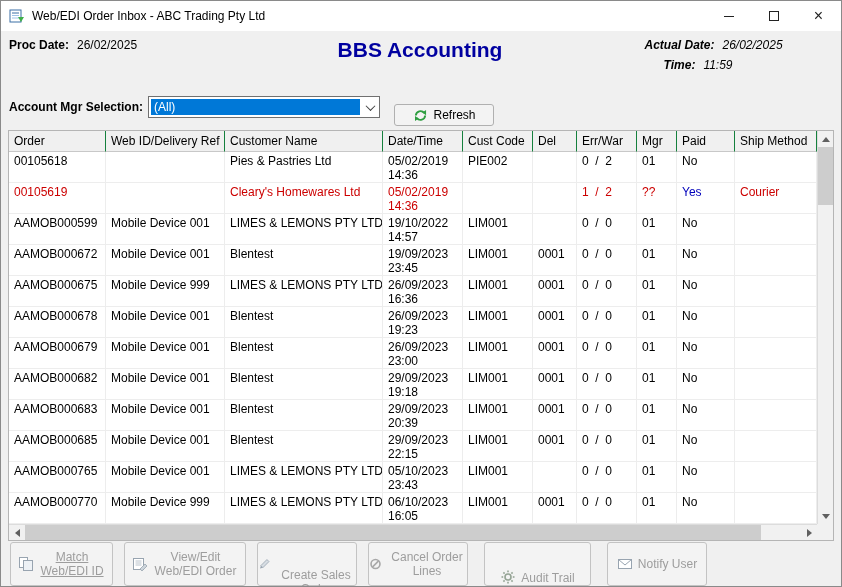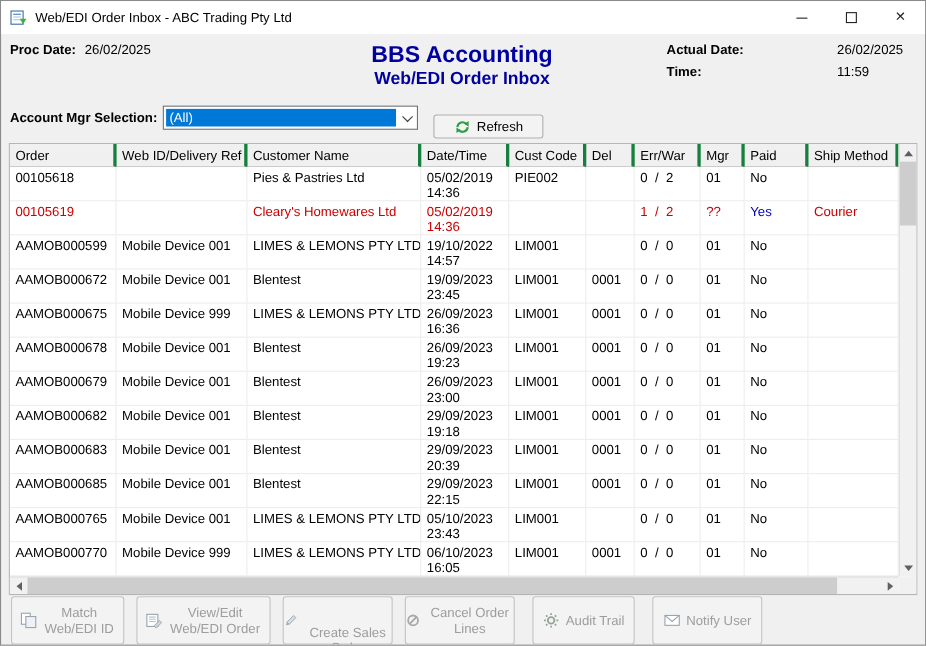--- a/index.html
+++ b/index.html
@@ -17,21 +17,21 @@
   .glyph-min { width:10px; height:1px; background:#222; }
   .glyph-max { width:10px; height:10px; border:1px solid #222; }
   .glyph-close { font-size:16px; line-height:16px; color:#222; }
 
   
   .header { flex:0 0 57px; display:flex; padding:7px 10px 0 8px; }
   .hdr-left { width:225px; }
   .hdr-right { width:225px; }
   .hdr-row { display:flex; margin-bottom:6px; align-items:baseline; }
   .hdr-left .lbl { font-weight:bold; width:68px; }
-  .hdr-right .hdr-row { justify-content:space-between; }
+  .hdr-right .hdr-row { justify-content:center;font-style:italic; }
   .hdr-right .lbl { font-weight:bold; text-align:right; }
   .hdr-right .val { width:70px; margin-left:8px; }
   .hdr-center { flex:1; text-align:center; }
   .app-title { color:var(--accent-navy,#0000A0); font-size:21px; font-weight:bold; line-height:24px; }
   .app-subtitle { color:var(--accent-navy,#0000A0); font-size:16px; font-weight:bold; line-height:20px; }
 
   
   .toolbar { flex:0 0 29px; display:flex; align-items:center; padding:0 8px 4px 8px; }
   .toolbar .lbl { font-weight:bold; margin-right:5px; }
   .combo { position:relative; width:232px; height:22px; background:#fff; border:1px solid #707070;padding-left:39px; }
@@ -42,21 +42,21 @@
           transform:rotate(45deg) translate(-1px,-1px); }
   .refresh-btn { margin-left:14px; height:22px; width:100px; display:flex; align-items:center; justify-content:center; gap:6px;
                  background:#f3f3f3; border:1px solid #b0b0b0; border-radius:3px; font-size:12px;
                  font-family:"Liberation Sans",sans-serif;margin-top:16px; }
 
   
   .grid { margin:0 7px; flex:0 0 409px; display:grid; grid-template-columns:1fr 16px; grid-template-rows:1fr 16px;
           border:1px solid #b5b5b5; background:#fff; }
   .grid-main { grid-row:1; grid-column:1; display:flex; flex-direction:column; overflow:hidden; }
   .grid-header { display:flex; flex:0 0 21px; background:#f0f0f0; }
-  .hcell { border-right:3px solid #15803d; border-bottom:1px solid #c8c8c8; padding:3px 0 0 5px;
+  .hcell { border-right:1px solid #15803d; border-bottom:1px solid #c8c8c8; padding:3px 0 0 5px;
            overflow:hidden; white-space:pre; }
   .grid-body { flex:1; overflow:hidden; background:#fff; }
   .grid-row { display:flex; height:31px; }
   .cell { padding:2px 0 0 5px; line-height:14px; border-right:1px solid #ededed; border-bottom:1px solid #ededed;
           overflow:hidden; white-space:pre; }
   .c0{width:97px} .c1{width:119px} .c2{width:158px} .c3{width:80px} .c4{width:70px}
   .c5{width:44px} .c6{width:60px} .c7{width:40px} .c8{width:58px} .c9{flex:1}
   .red-row .cell { color:var(--alert-red,#CC0000); }
   .red-row .paid-cell { color:var(--paid-yes-blue,#0000BB); }
 
@@ -75,27 +75,27 @@
   .tri-left { width:0; height:0; border-top:4px solid transparent; border-bottom:4px solid transparent; border-right:5px solid #606060; }
   .tri-right { width:0; height:0; border-top:4px solid transparent; border-bottom:4px solid transparent; border-left:5px solid #606060; }
 
   
   .footer { flex:1; display:flex; align-items:center; padding-left:9px; gap:11px; }
   .fbtn { display:flex; align-items:center; justify-content:center; gap:5px;
           background:#f3f3f3; border:1px solid #c3c3c3; border-radius:3px;
           color:#9d9d9d; font-size:12px; font-family:"Liberation Sans",sans-serif; }
   .fbtn.big { height:44px; }
   .fbl { text-align:center; line-height:14px; }
-  .w-match { width:103px; } .w-match .fbl { max-width:66px; }
+  .w-match { width:103px;text-decoration:underline; } .w-match .fbl { max-width:66px; }
   .w-viewedit { width:122px; } .w-viewedit .fbl { max-width:86px; }
   .w-create { width:100px; } .w-create .fbl { max-width:80px;margin-top:36px; }
   .w-cancel { width:100px; } .w-cancel .fbl { max-width:80px; }
   .stack { display:flex; flex-direction:column; gap:5px; }
   .fbtn.small { height:25px; width:113px; justify-content:flex-start; padding-left:8px; }
-  .w-audit { width:93px; margin-left:5px; }
+  .w-audit { width:107px; margin-left:5px;align-items:flex-end; }
   .w-notify { width:100px; margin-left:5px; }
 </style>
 </head>
 <body>
 
 <div class="window">
 
   <div class="titlebar">
     <svg class="app-icon" width="16" height="16" viewBox="0 0 16 16">
       <rect x="1" y="2" width="11" height="12" fill="#ffffff" stroke="#3a6ea5"></rect>
@@ -118,21 +118,20 @@
 
   <div class="header">
     <div class="hdr-left">
       <div class="hdr-row">
         <span class="lbl">Proc Date:</span>
         <span class="val">26/02/2025</span>
       </div>
     </div>
     <div class="hdr-center">
       <div class="app-title">BBS Accounting</div>
-      <div class="app-subtitle">Web/EDI Order Inbox</div>
     </div>
     <div class="hdr-right">
       <div class="hdr-row">
         <span class="lbl">Actual Date:</span>
         <span class="val">26/02/2025</span>
       </div>
       <div class="hdr-row">
         <span class="lbl">Time:</span>
         <span class="val">11:59</span>
       </div>

